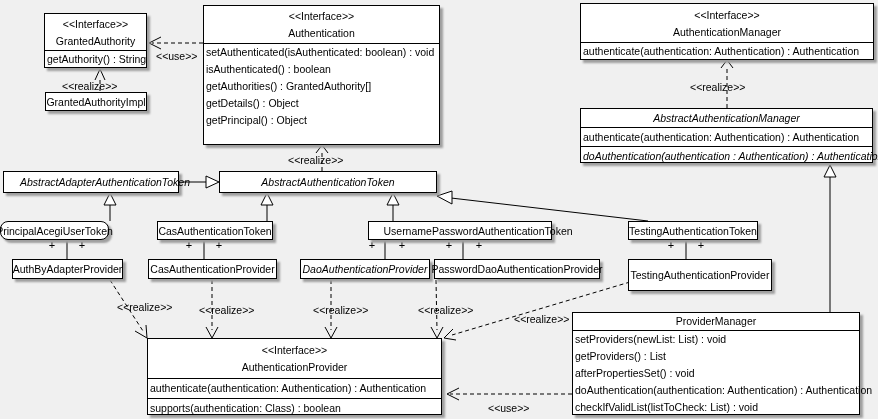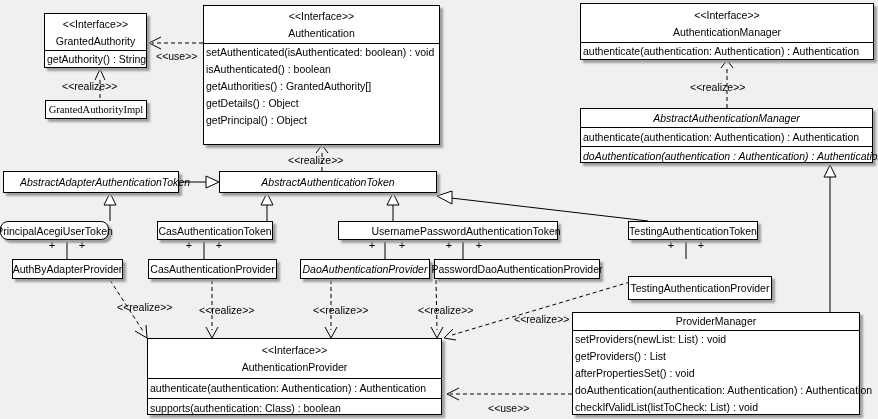--- a/index.html
+++ b/index.html
@@ -132,21 +132,21 @@
   <div class="box" style="left:44px;top:13px;width:103px;height:55px;">
     <div class="hdr hdr2" style="height:36px;">
       <div>&lt;&lt;Interface&gt;&gt;</div>
       <div>GrantedAuthority</div>
     </div>
     <div class="methods">
       <div class="m">getAuthority() : String</div>
     </div>
   </div>
 
-  <div class="box" style="left:45px;top:100px;width:102px;height:19px;font-family:Liberation Serif, serif;">
+  <div class="box" style="left:45px;top:92px;width:102px;height:19px;">
     <div class="one">GrantedAuthorityImpl</div>
   </div>
 
   <div class="box" style="left:203px;top:5px;width:237px;height:140px;">
     <div class="hdr hdr2" style="height:37px;">
       <div>&lt;&lt;Interface&gt;&gt;</div>
       <div>Authentication</div>
     </div>
     <div class="methods">
       <div class="m">setAuthenticated(isAuthenticated: boolean) : void</div>
@@ -182,40 +182,40 @@
   <div class="box" style="left:219px;top:171px;width:218px;height:22px;">
     <div class="one it">AbstractAuthenticationToken</div>
   </div>
 
   <div class="box" style="left:0;top:221px;width:109px;height:19px;border-radius:8px;">
     <div class="one">PrincipalAcegiUserToken</div>
   </div>
   <div class="box" style="left:157px;top:221px;width:116px;height:19px;">
     <div class="one">CasAuthenticationToken</div>
   </div>
-  <div class="box" style="left:338px;top:221px;width:220px;height:19px;padding-left:36px;">
+  <div class="box" style="left:368px;top:221px;width:184px;height:19px;padding-left:36px;">
     <div class="one">UsernamePasswordAuthenticationToken</div>
   </div>
   <div class="box" style="left:628px;top:221px;width:130px;height:19px;">
     <div class="one">TestingAuthenticationToken</div>
   </div>
 
   <div class="box" style="left:12px;top:259px;width:111px;height:20px;">
     <div class="one">AuthByAdapterProvider</div>
   </div>
   <div class="box" style="left:148px;top:259px;width:129px;height:20px;">
     <div class="one">CasAuthenticationProvider</div>
   </div>
   <div class="box" style="left:300px;top:259px;width:130px;height:20px;font-style:italic;">
     <div class="one">DaoAuthenticationProvider</div>
   </div>
   <div class="box" style="left:434px;top:259px;width:166px;height:20px;">
     <div class="one">PasswordDaoAuthenticationProvider</div>
   </div>
-  <div class="box" style="left:628px;top:259px;width:144px;height:24px;margin-top:17px;">
+  <div class="box" style="left:628px;top:259px;width:144px;height:32px;">
     <div class="one">TestingAuthenticationProvider</div>
   </div>
 
   <div class="box" style="left:147px;top:338px;width:295px;height:77px;">
     <div class="hdr hdr2" style="height:39px;padding-top:3px;">
       <div>&lt;&lt;Interface&gt;&gt;</div>
       <div>AuthenticationProvider</div>
     </div>
     <div class="methods">
       <div class="m m19">authenticate(authentication: Authentication) : Authentication</div>

